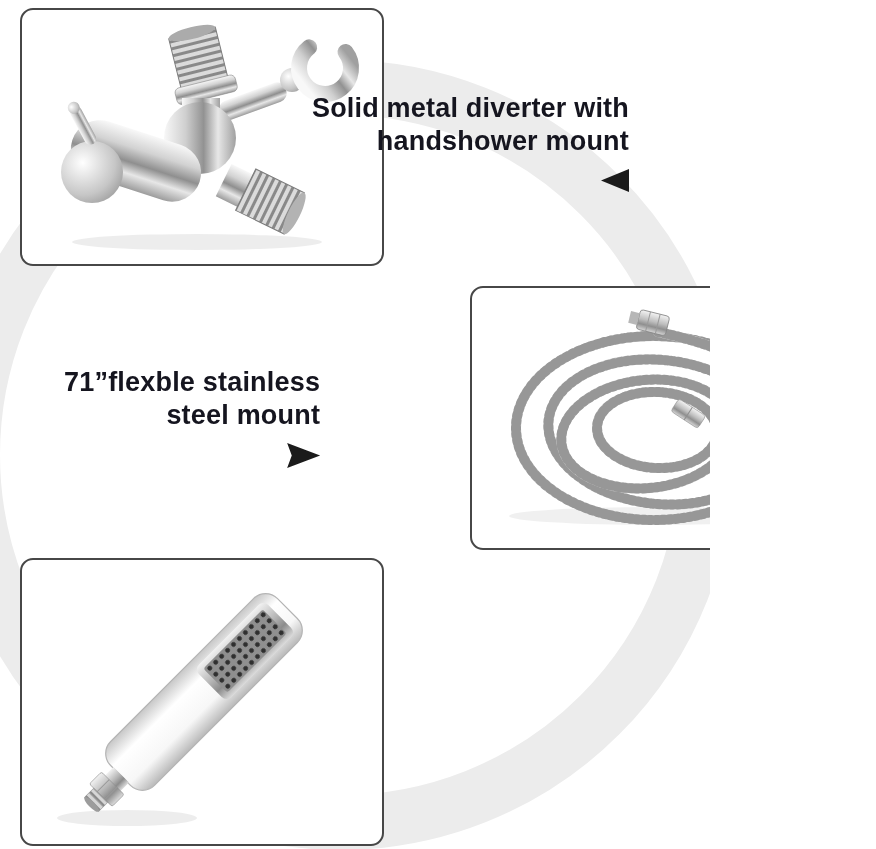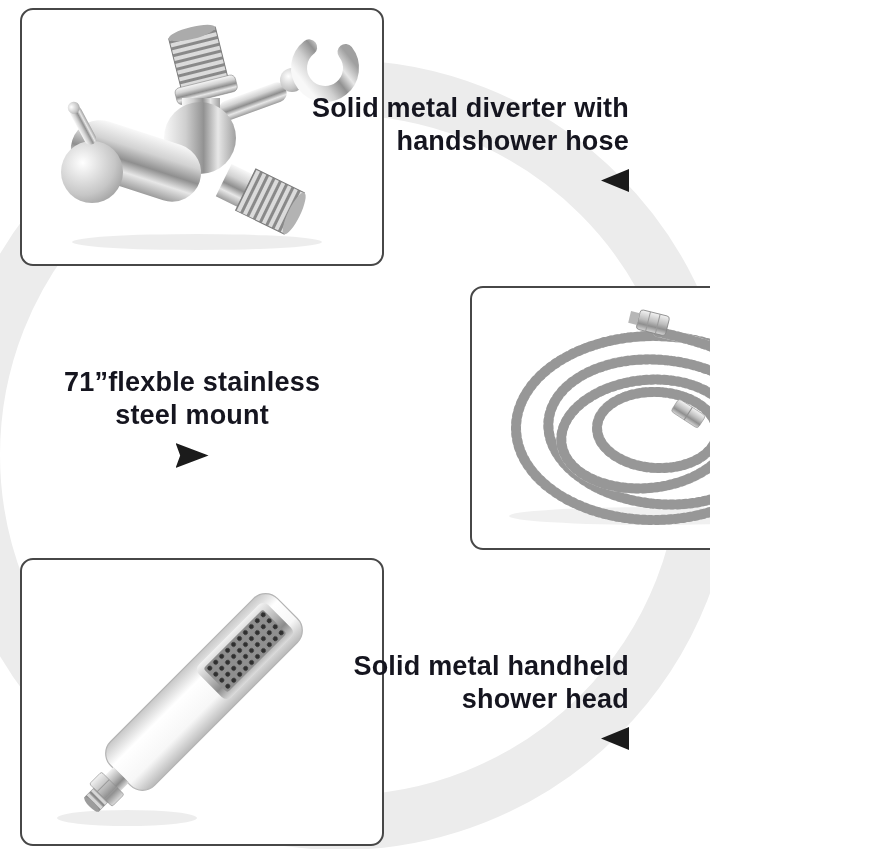--- a/index.html
+++ b/index.html
@@ -23,21 +23,21 @@
   .box-handheld { left:20px; top:558px; width:360px; height:284px; }
 
   
   .caption {
     position:absolute; display:flex; flex-direction:column;
     color:#15151f; font-weight:700; font-size:27px; line-height:33px;
     letter-spacing:0.2px;
   }
   .caption .line { white-space:nowrap; }
   .cap-right { align-items:flex-end; text-align:right; }
-  .cap-left  { align-items:center; text-align:left; }
+  .cap-left  { align-items:flex-end; text-align:left; }
   .caption-diverter { right:81px; top:92px; }
   .caption-hose     { left:64px;  top:366px; }
   .caption-handheld { right:81px; top:650px; }
 
   .arrow { margin-top:11px; background:#1b1b1b; }
   .arrow-left  { width:28px; height:23px; clip-path:polygon(100% 0, 100% 100%, 0 50%); }
   .arrow-right { width:33px; height:25px; clip-path:polygon(0 0, 100% 50%, 0 100%, 14% 50%); }
 
   svg.photo { display:block; }
 </style>
@@ -201,29 +201,24 @@
         <line x1="-5" y1="129" x2="-5" y2="146" stroke="#9a9a9a" stroke-width="1"></line>
         <line x1="6" y1="129" x2="6" y2="146" stroke="#9a9a9a" stroke-width="1"></line>
         <rect x="-10" y="146" width="20" height="13" fill="url(#s-thread)" stroke="#8a8a8a" stroke-width="0.6"></rect>
         <ellipse cx="0" cy="159" rx="10" ry="3" fill="#9c9c9c"></ellipse>
       </g>
     </svg>
   </div>
 
   <div class="caption cap-right caption-diverter">
     <div class="line">Solid metal diverter with</div>
-    <div class="line">handshower hose</div>
+    <div class="line">handshower mount</div>
     <div class="arrow arrow-left"></div>
   </div>
 
   <div class="caption cap-left caption-hose">
     <div class="line">71”flexble stainless</div>
     <div class="line">steel mount</div>
     <div class="arrow arrow-right"></div>
   </div>
 
-  <div class="caption cap-right caption-handheld">
-    <div class="line">Solid metal handheld</div>
-    <div class="line">shower head</div>
-    <div class="arrow arrow-left"></div>
-  </div>
 
 </div>
 
 </body></html>

